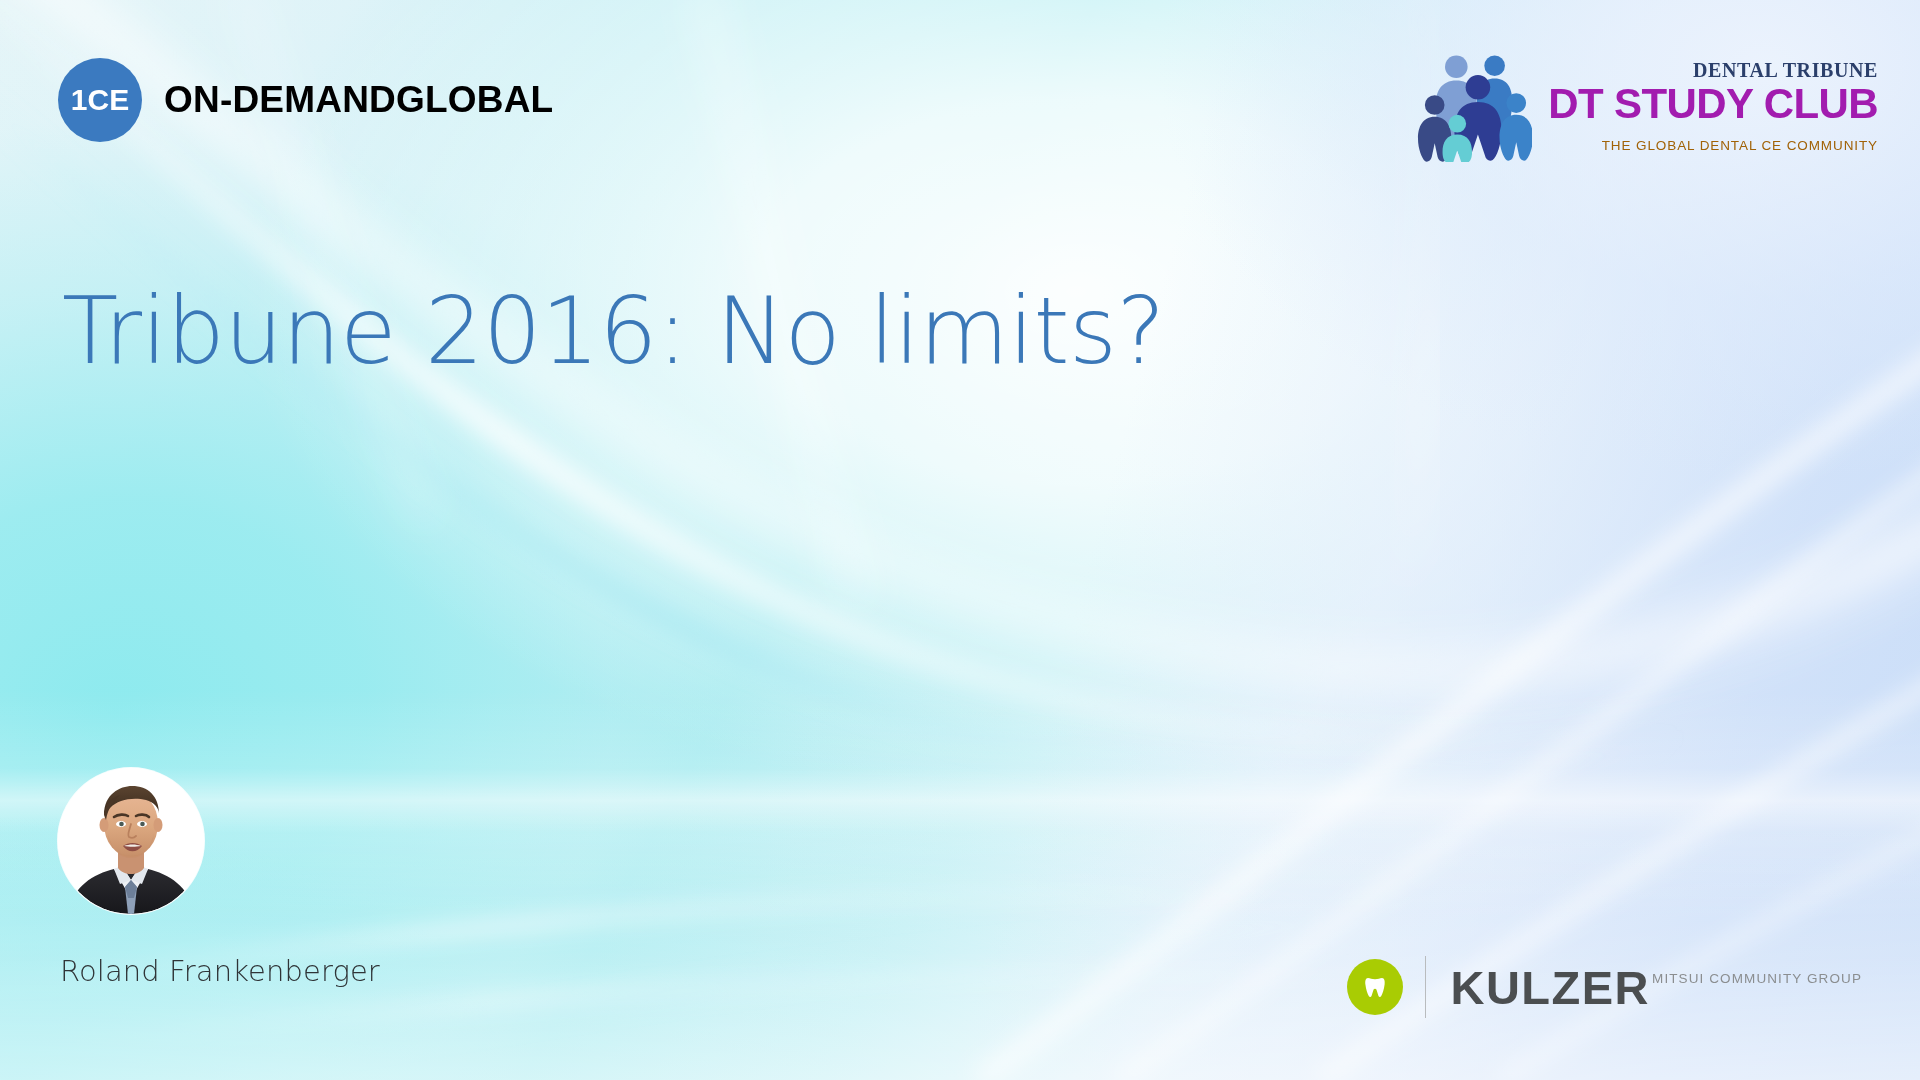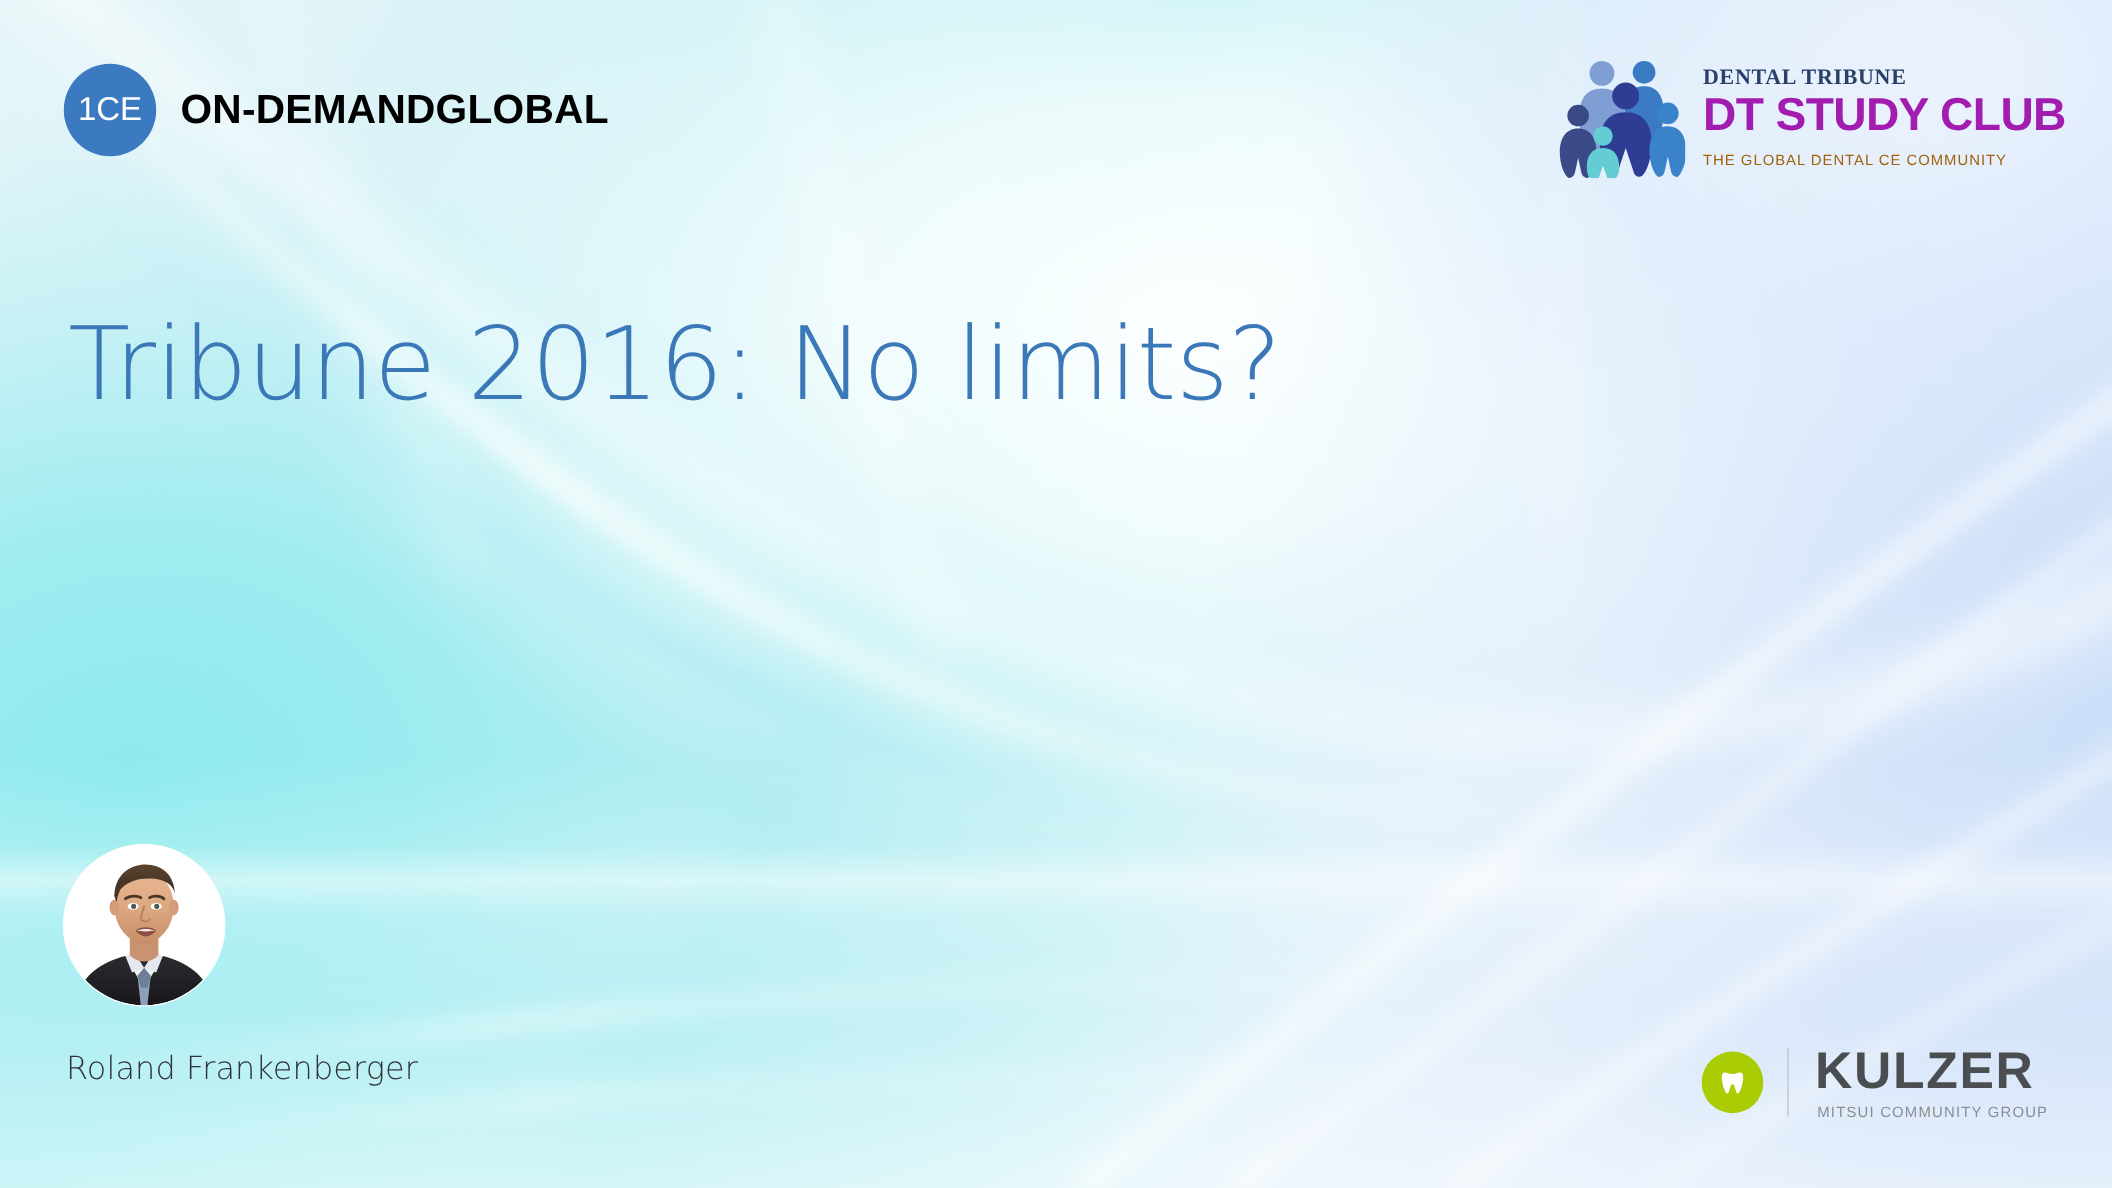--- a/index.html
+++ b/index.html
@@ -128,21 +128,21 @@
     border-radius: 50%;
     background: #3b7ac0;
     display: flex;
     align-items: center;
     justify-content: center;
     flex: 0 0 auto;
   }
   .ce-badge-text {
     color: #ffffff;
     font-size: 30px;
-    font-weight: 400;
+    font-weight: 700;
     letter-spacing: 0px;
     line-height: 1;
     font-family: "Liberation Sans", sans-serif;
   }
 
   .ondemand-block {
     display: flex;
     line-height: 1.06;
   }
   .ondemand-line {
@@ -159,21 +159,21 @@
     position: absolute;
     right: 42px;
     top: 50px;
     display: flex;
     align-items: center;
     gap: 16px;
   }
   .dtsc-mark { width: 118px; height: 112px; flex: 0 0 auto; }
   .dtsc-mark svg { width: 100%; height: 100%; display: block; }
 
-  .dtsc-words { display: flex; flex-direction: column; }
+  .dtsc-words { display: flex; flex-direction: column; text-align: right; }
   .dtsc-tribune {
     color: #2b3f6b;
     font-size: 20px;
     font-weight: bold;
     letter-spacing: 0.6px;
     font-family: "Liberation Serif", serif;
     text-transform: uppercase;
     line-height: 1.1;
     margin-bottom: 2px;
   }
@@ -255,21 +255,21 @@
     flex: 0 0 auto;
   }
   .kulzer-mark svg { width: 30px; height: 30px; display: block; }
   .kulzer-divider {
     width: 1px;
     height: 62px;
     background: #b9bcbe;
     margin: 0 24px 0 22px;
     flex: 0 0 auto;
   }
-  .kulzer-words { display: flex; flex-direction: column; }
+  .kulzer-words { display: flex; flex-direction: row; }
   .kulzer-name {
     color: #4b4e50;
     font-size: 47px;
     font-weight: bold;
     letter-spacing: 1.5px;
     line-height: 1;
     font-family: "Liberation Sans", sans-serif;
   }
   .kulzer-sub {
     color: #8b8e90;

